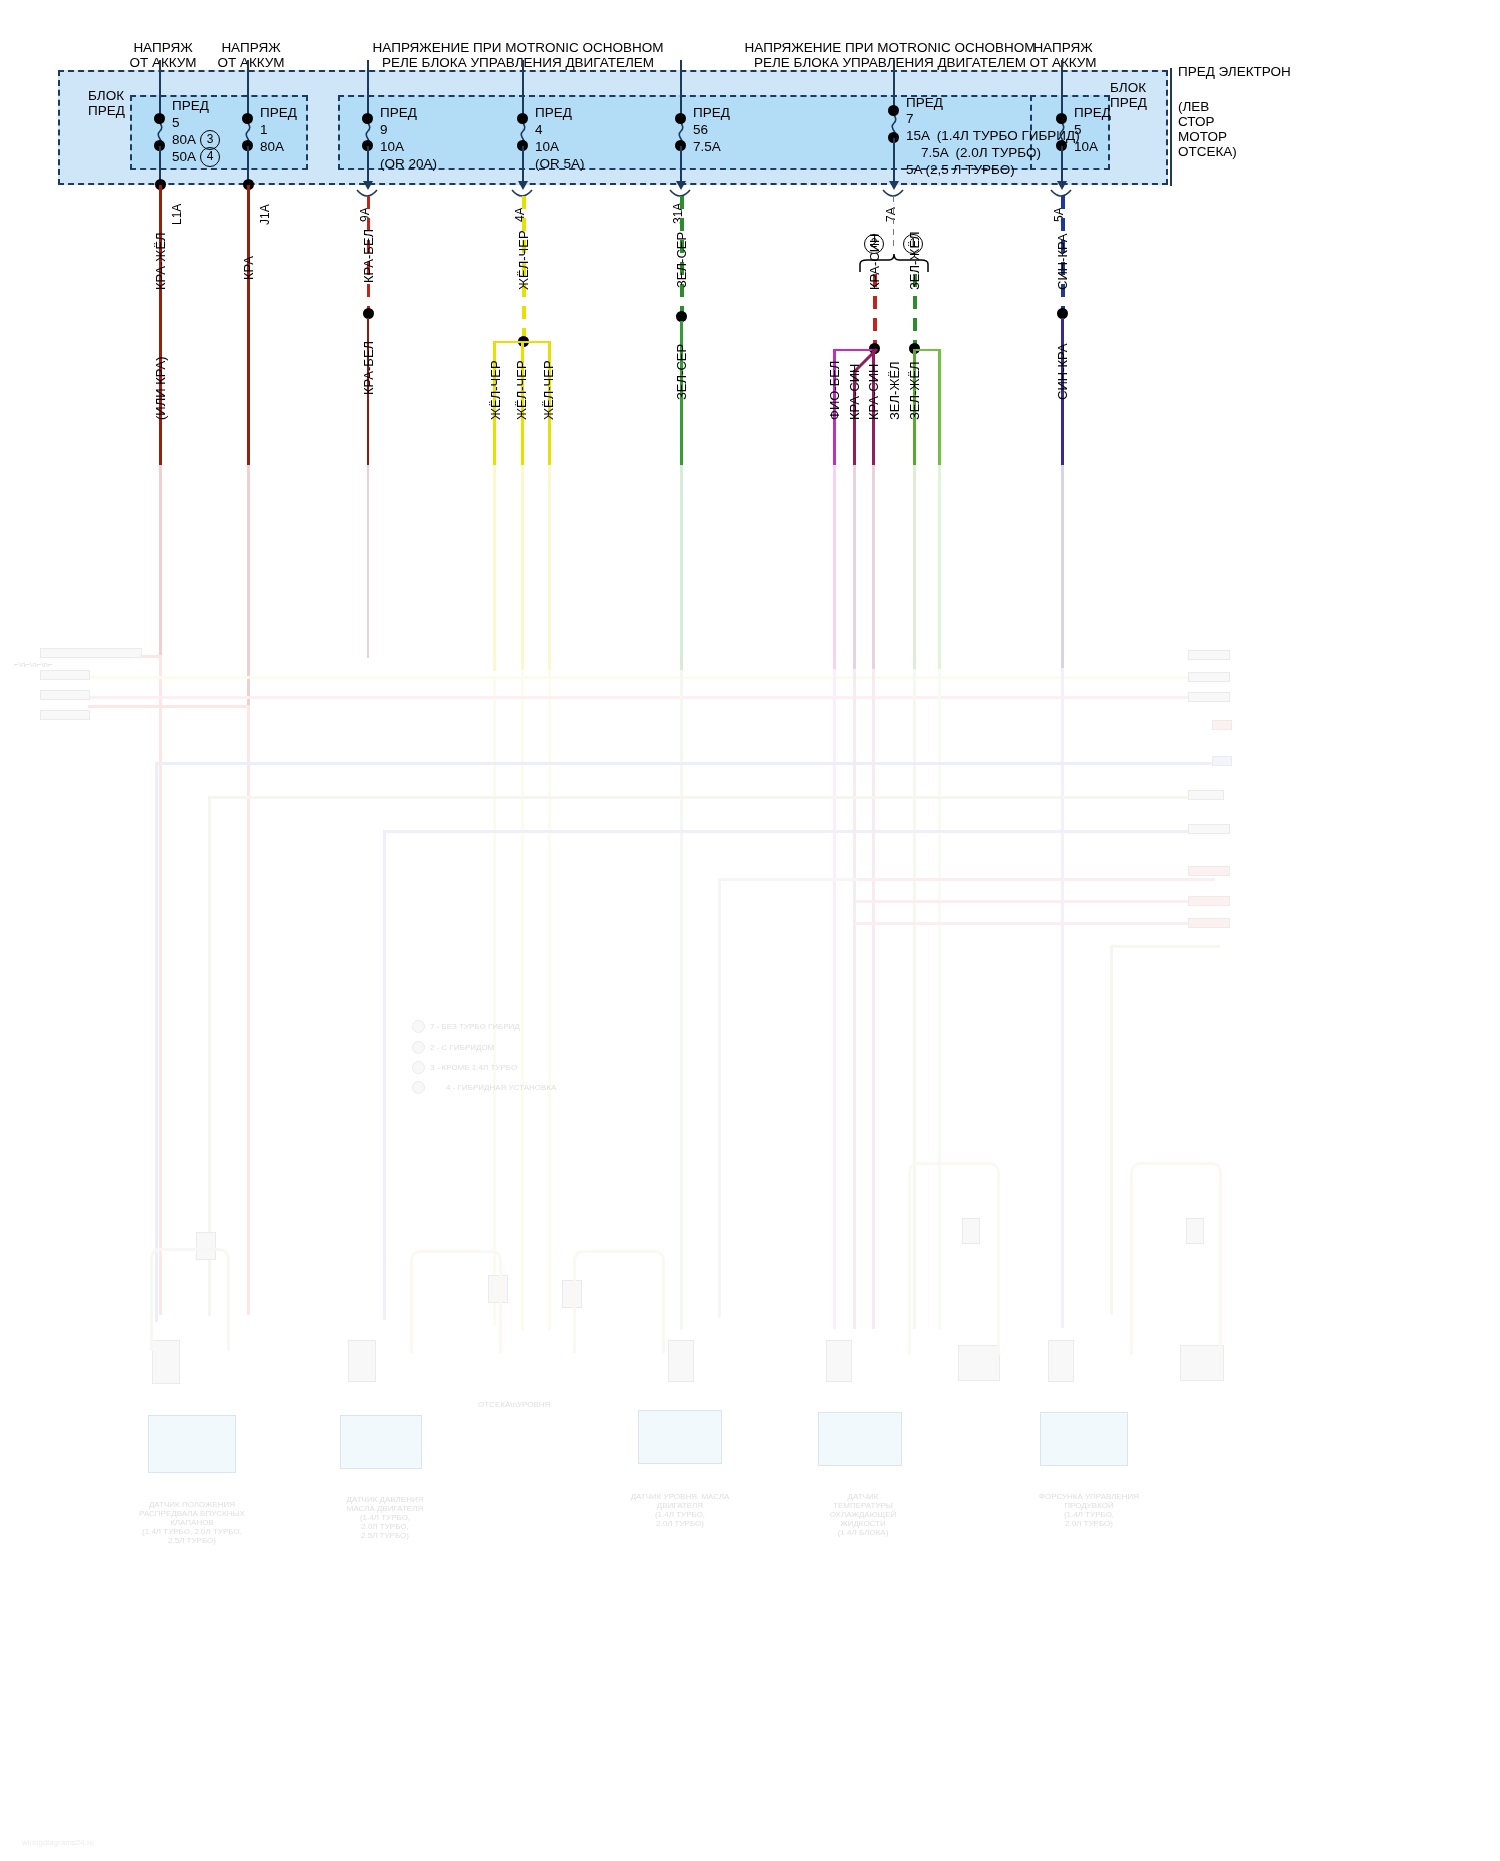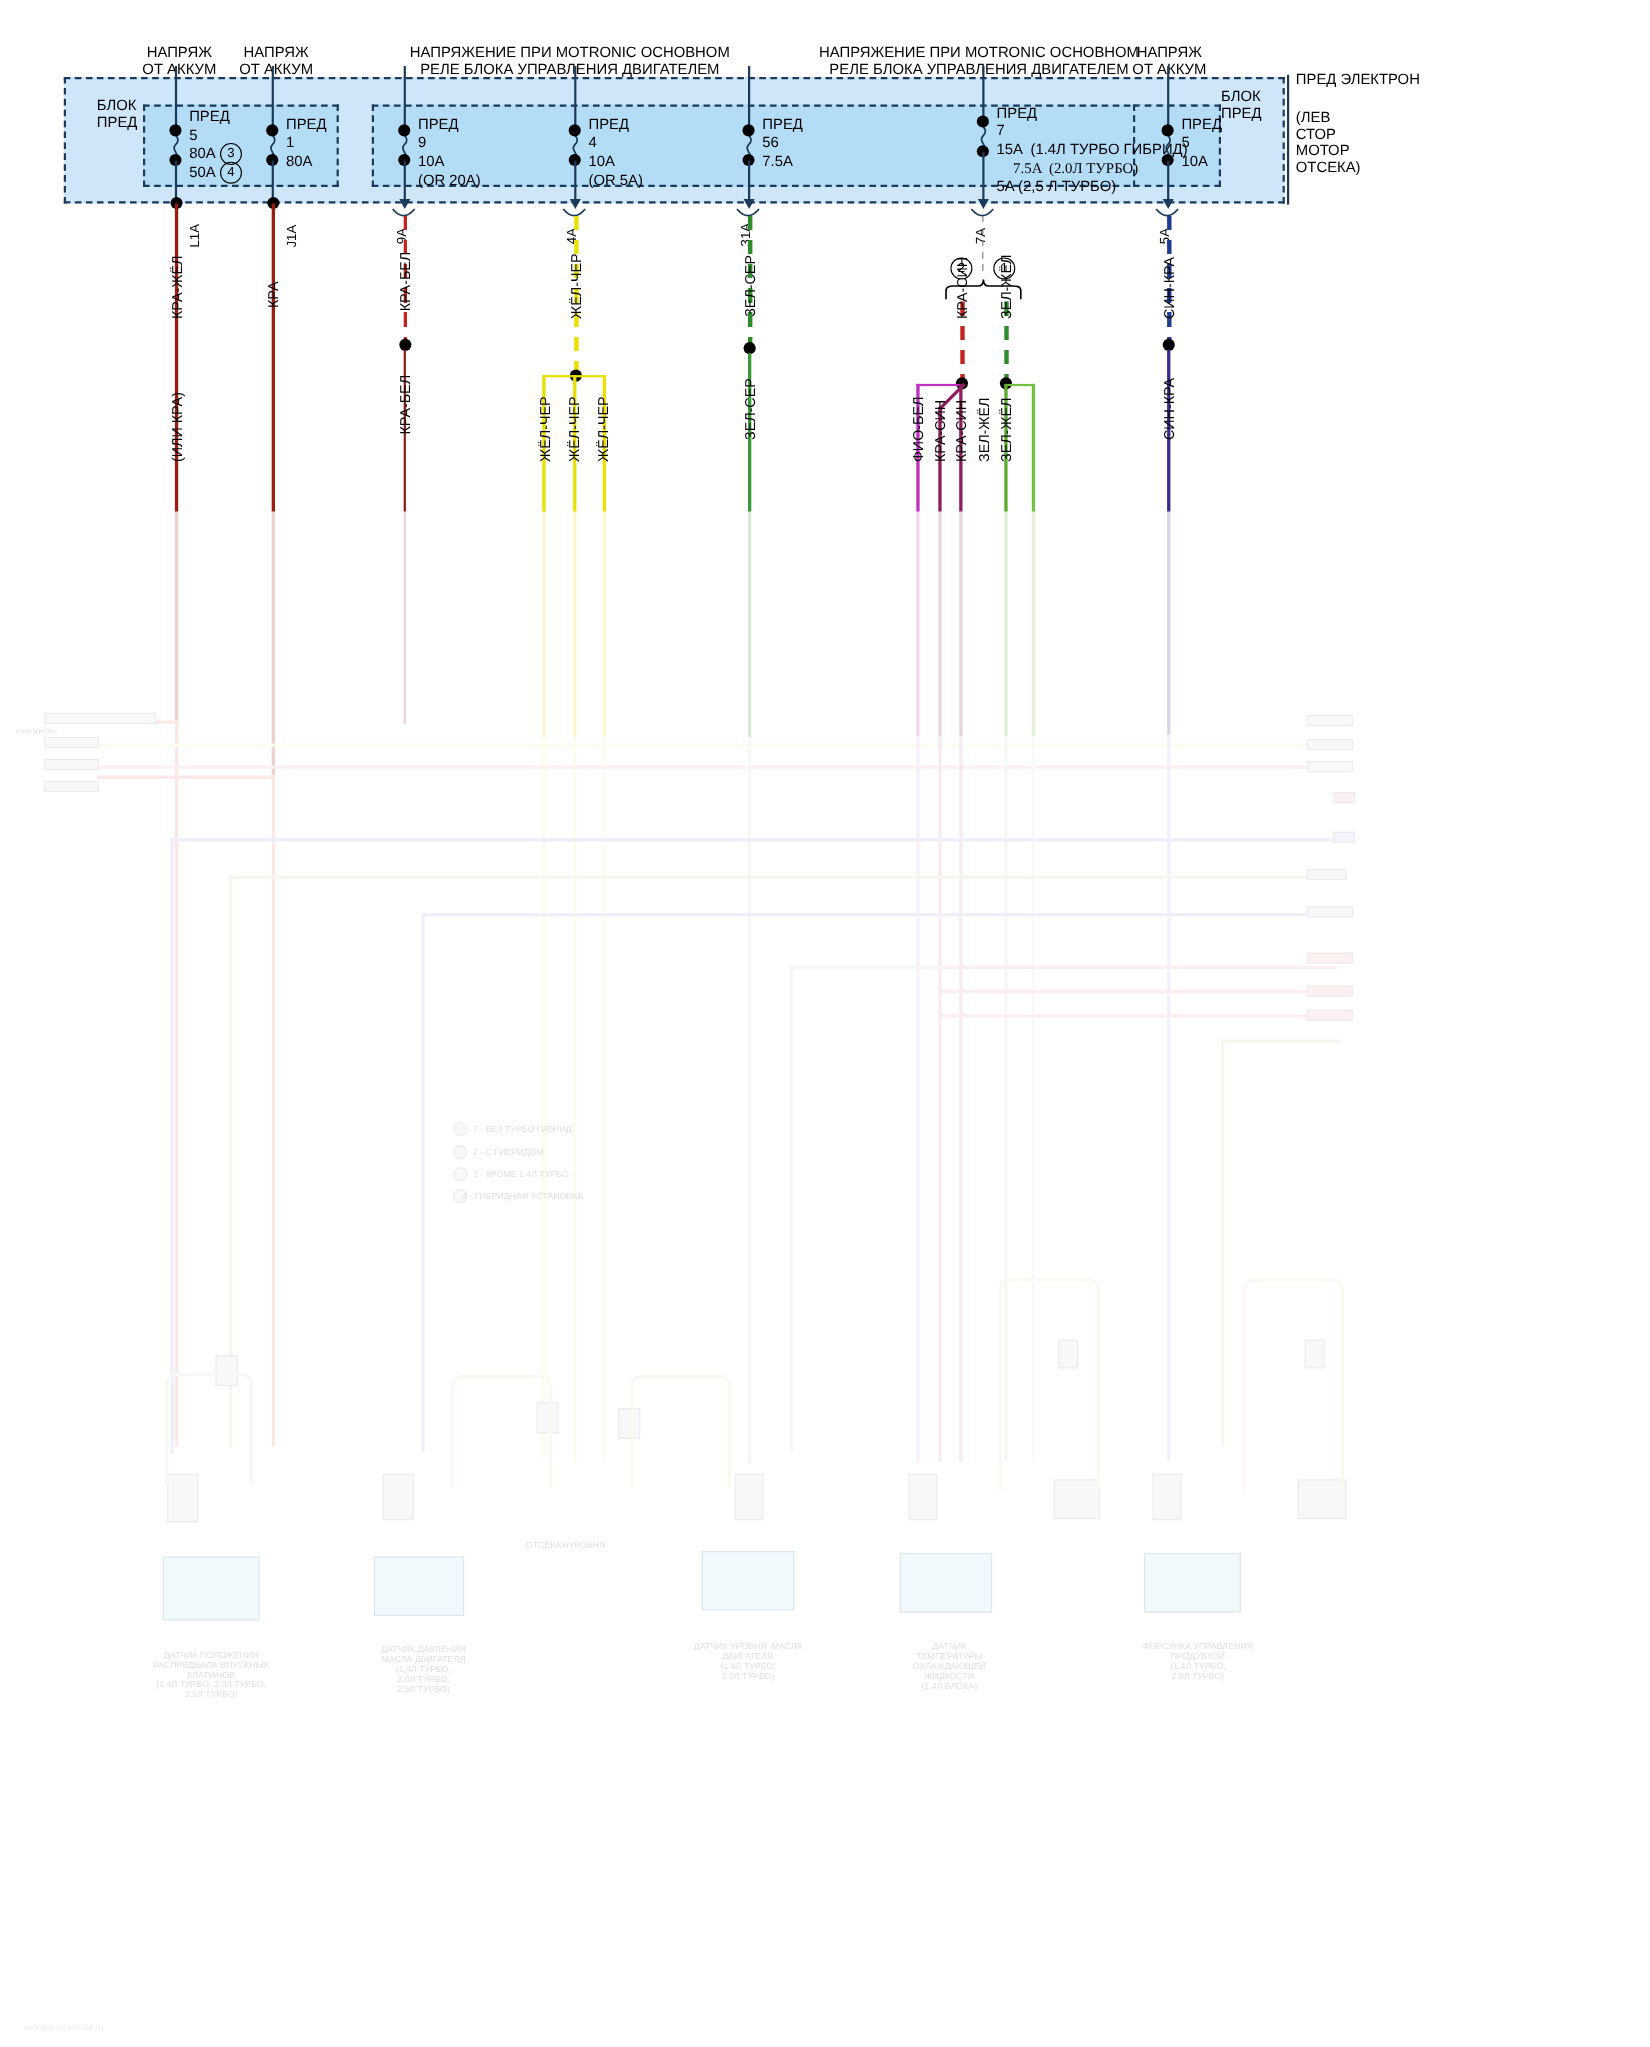--- a/index.html
+++ b/index.html
@@ -153,21 +153,21 @@
     <svg style="position:absolute;left:886px;top:107px;" width="16" height="32" viewBox="0 0 16 32">
       <path d="M8 0 C 2 6, 14 10, 8 16 C 2 22, 14 26, 8 32" stroke="#1b3a5c" stroke-width="1.6" fill="none"></path>
     </svg>
     <div class="dot" style="left:888px;top:105px;"></div>
     <div class="dot" style="left:888px;top:132px;"></div>
     <div class="wv" style="left:893px;top:138px;height:50px;width:2px;background:#1b3a5c;"></div>
     <div class="arrow" style="left:889px;top:181px;"></div>
     <div class="lbl" style="left:906px;top:95px;">ПРЕД</div>
     <div class="lbl" style="left:906px;top:111px;">7</div>
     <div class="lbl" style="left:906px;top:128px;">15A  (1.4Л ТУРБО ГИБРИД)</div>
-    <div class="lbl" style="left:921px;top:145px;font-family:Liberation Serif, serif;">7.5A  (2.0Л ТУРБО)</div>
+    <div class="lbl" style="left:921px;top:145px;">7.5A  (2.0Л ТУРБО)</div>
     <div class="lbl" style="left:906px;top:162px;">5A (2,5 Л ТУРБО)</div>
   </div>
 
   <div class="fuse">
     <div class="wv" style="left:1061px;top:60px;height:58px;width:2px;background:#1b3a5c;"></div>
     <svg style="position:absolute;left:1054px;top:115px;" width="16" height="32" viewBox="0 0 16 32">
       <path d="M8 0 C 2 6, 14 10, 8 16 C 2 22, 14 26, 8 32" stroke="#1b3a5c" stroke-width="1.6" fill="none"></path>
     </svg>
     <div class="dot" style="left:1056px;top:113px;"></div>
     <div class="dot" style="left:1056px;top:140px;"></div>
@@ -330,21 +330,21 @@
     <div class="fconn" style="left:1188px;top:896px;width:40px;height:8px;background:#f0b3b3;"></div>
     <div class="fconn" style="left:1188px;top:918px;width:40px;height:8px;background:#f0b3b3;"></div>
 
     <div class="fconn" style="left:412px;top:1020px;width:11px;height:11px;border-radius:50%;"></div>
     <div class="fconn" style="left:412px;top:1041px;width:11px;height:11px;border-radius:50%;"></div>
     <div class="fconn" style="left:412px;top:1061px;width:11px;height:11px;border-radius:50%;"></div>
     <div class="fconn" style="left:412px;top:1081px;width:11px;height:11px;border-radius:50%;"></div>
     <div class="ftext" style="left:430px;top:1022px;">7 - БЕЗ ТУРБО ГИБРИД</div>
     <div class="ftext" style="left:430px;top:1043px;">2 - С ГИБРИДОМ</div>
     <div class="ftext" style="left:430px;top:1063px;">3 - КРОМЕ 1.4Л ТУРБО</div>
-    <div class="ftext" style="left:420px;top:1083px;text-align:right;">4 - ГИБРИДНАЯ УСТАНОВКА</div>
+    <div class="ftext" style="left:446px;top:1083px;text-align:right;">4 - ГИБРИДНАЯ УСТАНОВКА</div>
 
     <div class="fbox" style="left:148px;top:1415px;width:86px;height:56px;"></div>
     <div class="ftext" style="left:132px;top:1500px;text-align:center;width:120px;">ДАТЧИК ПОЛОЖЕНИЯ
 РАСПРЕДВАЛА ВПУСКНЫХ
 КЛАПАНОВ
 (1.4Л ТУРБО, 2.0Л ТУРБО,
 2.5Л ТУРБО)</div>
     <div class="fconn" style="left:152px;top:1340px;width:26px;height:42px;"></div>
     <div class="fconn" style="left:196px;top:1232px;width:18px;height:26px;"></div>
 

